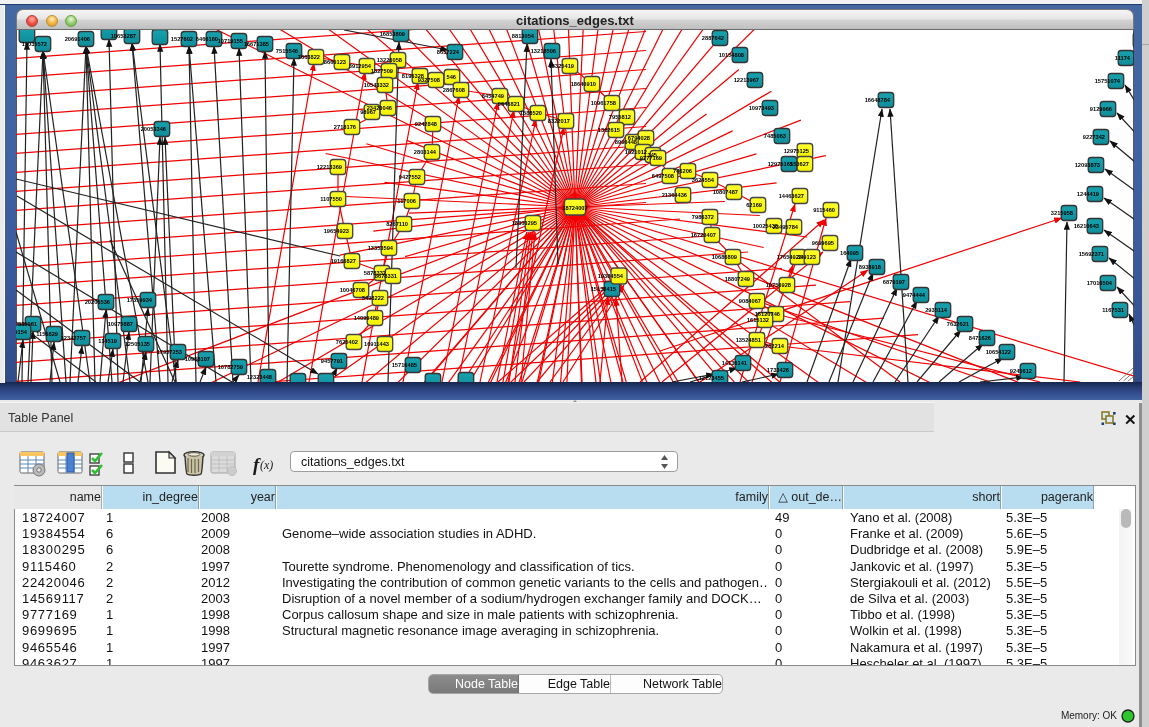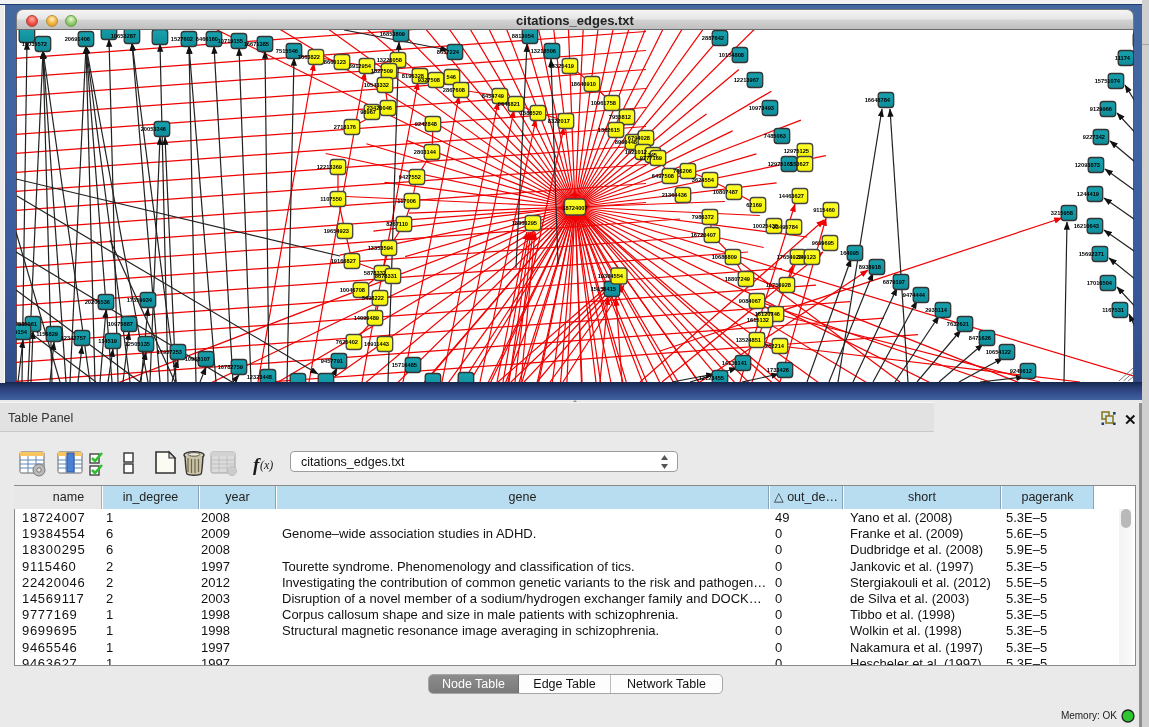--- a/index.html
+++ b/index.html
@@ -17,30 +17,30 @@
 .wtitle{position:absolute;left:16px;top:13px;width:1118px;text-align:center;font-size:13px;font-weight:bold;color:#222}
 .canvas{position:absolute;left:16px;top:30px;width:1118px;height:352px;background:#fff;border-left:1px solid #55585e;border-right:1px solid #55585e}
 .panel{position:absolute;left:0;top:400px;width:1139px;height:327px;background:#eaeaea}
 .ptitle{position:absolute;left:0;top:402px;width:934px;height:30px;background:#e2e2e2;border-top:1px solid #f6f6f6;border-bottom:1px solid #c9c9c9}
 .ptitle span{position:absolute;left:8px;top:8px;font-size:12.5px;color:#333}
 .divtri{position:absolute;left:571px;top:400px;width:0;height:0;border-left:4px solid transparent;border-right:4px solid transparent;border-bottom:4px solid #909090}
 .closex{position:absolute;left:1124px;top:411px;font-size:15px;font-weight:bold;color:#111}
 .floaticon{position:absolute;left:1101px;top:411px;width:15px;height:14px}
 .tbl{position:absolute;left:14px;top:485px;width:1122px;height:181px;background:#fff;border:1px solid #8a8a8a}
 .thead{position:absolute;left:14px;top:486px;height:23px;font-size:12.5px;color:#222}
-.th{position:absolute;top:0;height:23px;line-height:23px;text-align:center;background:#b9ddf0;border-right:1px solid #89a4b4}
+.th{position:absolute;top:0;height:23px;line-height:23px;text-align:right;background:#b9ddf0;border-right:1px solid #89a4b4}
 .rows{position:absolute;left:14px;top:510px;width:1122px;height:155px;font-size:13px;color:#111;overflow:hidden}
 .tr{position:relative;height:16.2px;line-height:16.2px;white-space:nowrap}
 .tr div{position:absolute;top:0;overflow:hidden}
 .c0{left:8px;width:94px;letter-spacing:0.7px}.c1{left:92px;width:90px}.c2{left:187px;width:70px}.c3{left:268px;width:486px}
 .c4{left:761px;width:65px}.c5{left:836px;width:150px}.c6{left:992px;width:100px}
 .vsb{position:absolute;left:1119px;top:509px;width:14px;height:156px;background:linear-gradient(90deg,#f2f2f2,#fbfbfb)}
 .vthumb{position:absolute;left:1121px;top:509px;width:10px;height:19px;border-radius:5px;background:#b9b9b9}
 .tabs{position:absolute;left:428px;top:674px;height:20px;border:1px solid #a6a6a6;border-radius:5px;background:#fdfdfd;font-size:12.5px;overflow:hidden;display:flex}
-.tab{height:20px;line-height:19px;text-align:center;color:#111;border-right:1px solid #bbb}
+.tab{height:20px;line-height:19px;text-align:right;color:#111;border-right:1px solid #bbb}
 .tabsel{background:linear-gradient(180deg,#8c8c8c,#787878);color:#fff;border-right:1px solid #6f6f6f}
 .mem{position:absolute;right:14px;top:710px;font-size:10px;color:#222}
 .memdot{position:absolute;right:-0px;top:710px}
 .toolbar{position:absolute;left:14px;top:447px;height:32px}
 .dd{position:absolute;left:290px;top:451px;width:388px;height:21px;background:#fff;border:1px solid #9d9d9d;border-radius:4px;font-size:12.5px;color:#111;line-height:20px;padding-left:10px}
 </style></head><body>
 <div class="topstrip"></div>
 <div class="navline"></div>
 <div class="blueframe"></div>
 <div style="position:absolute;left:0;top:382px;width:1142px;height:18px;background:linear-gradient(180deg,#16254a 0%,#23386a 22%,#31498a 55%,#40629f 100%)"></div>
@@ -670,21 +670,21 @@
   </svg>
 <div class="dd">citations_edges.txt<svg style="position:absolute;right:8px;top:3px" width="9" height="14" viewBox="0 0 9 14">
       <path d="M4.5 0 L8 5 L1 5 z" fill="#555"></path>
       <path d="M4.5 14 L8 9 L1 9 z" fill="#555"></path>
     </svg></div>
 <div class="tbl"></div>
 <div class="thead">
 <div class="th" style="left:0px;width:88px;background:#e8e8e8;border-right:1px solid #aaa;padding-left:22px">name</div>
 <div class="th" style="left:89px;width:96px">in_degree</div>
 <div class="th" style="left:186px;width:76px">year</div>
-<div class="th" style="left:263px;width:492px">gene</div>
+<div class="th" style="left:263px;width:492px">family</div>
 <div class="th" style="left:756px;width:73px">△ out_de…</div>
 <div class="th" style="left:830px;width:157px">short</div>
 <div class="th" style="left:988px;width:92px">pagerank</div>
 </div>
 <div class="rows">
 <div class="tr">
       <div class="c0">18724007</div>
       <div class="c1">1</div>
       <div class="c2">2008</div>
       <div class="c4">49</div>
@@ -714,21 +714,21 @@
       <div class="c2">1997</div>
       <div class="c3">Tourette syndrome. Phenomenology and classification of tics.</div>
       <div class="c4">0</div>
       <div class="c5">Jankovic et al. (1997)</div>
       <div class="c6">5.3E–5</div>
     </div>
 <div class="tr">
       <div class="c0">22420046</div>
       <div class="c1">2</div>
       <div class="c2">2012</div>
-      <div class="c3">Investigating the contribution of common genetic variants to the risk and pathogen…</div>
+      <div class="c3">Investigating the contribution of common genetic variants to the cells and pathogen…</div>
       <div class="c4">0</div>
       <div class="c5">Stergiakouli et al. (2012)</div>
       <div class="c6">5.5E–5</div>
     </div>
 <div class="tr">
       <div class="c0">14569117</div>
       <div class="c1">2</div>
       <div class="c2">2003</div>
       <div class="c3">Disruption of a novel member of a sodium/hydrogen exchanger family and DOCK…</div>
       <div class="c4">0</div>

